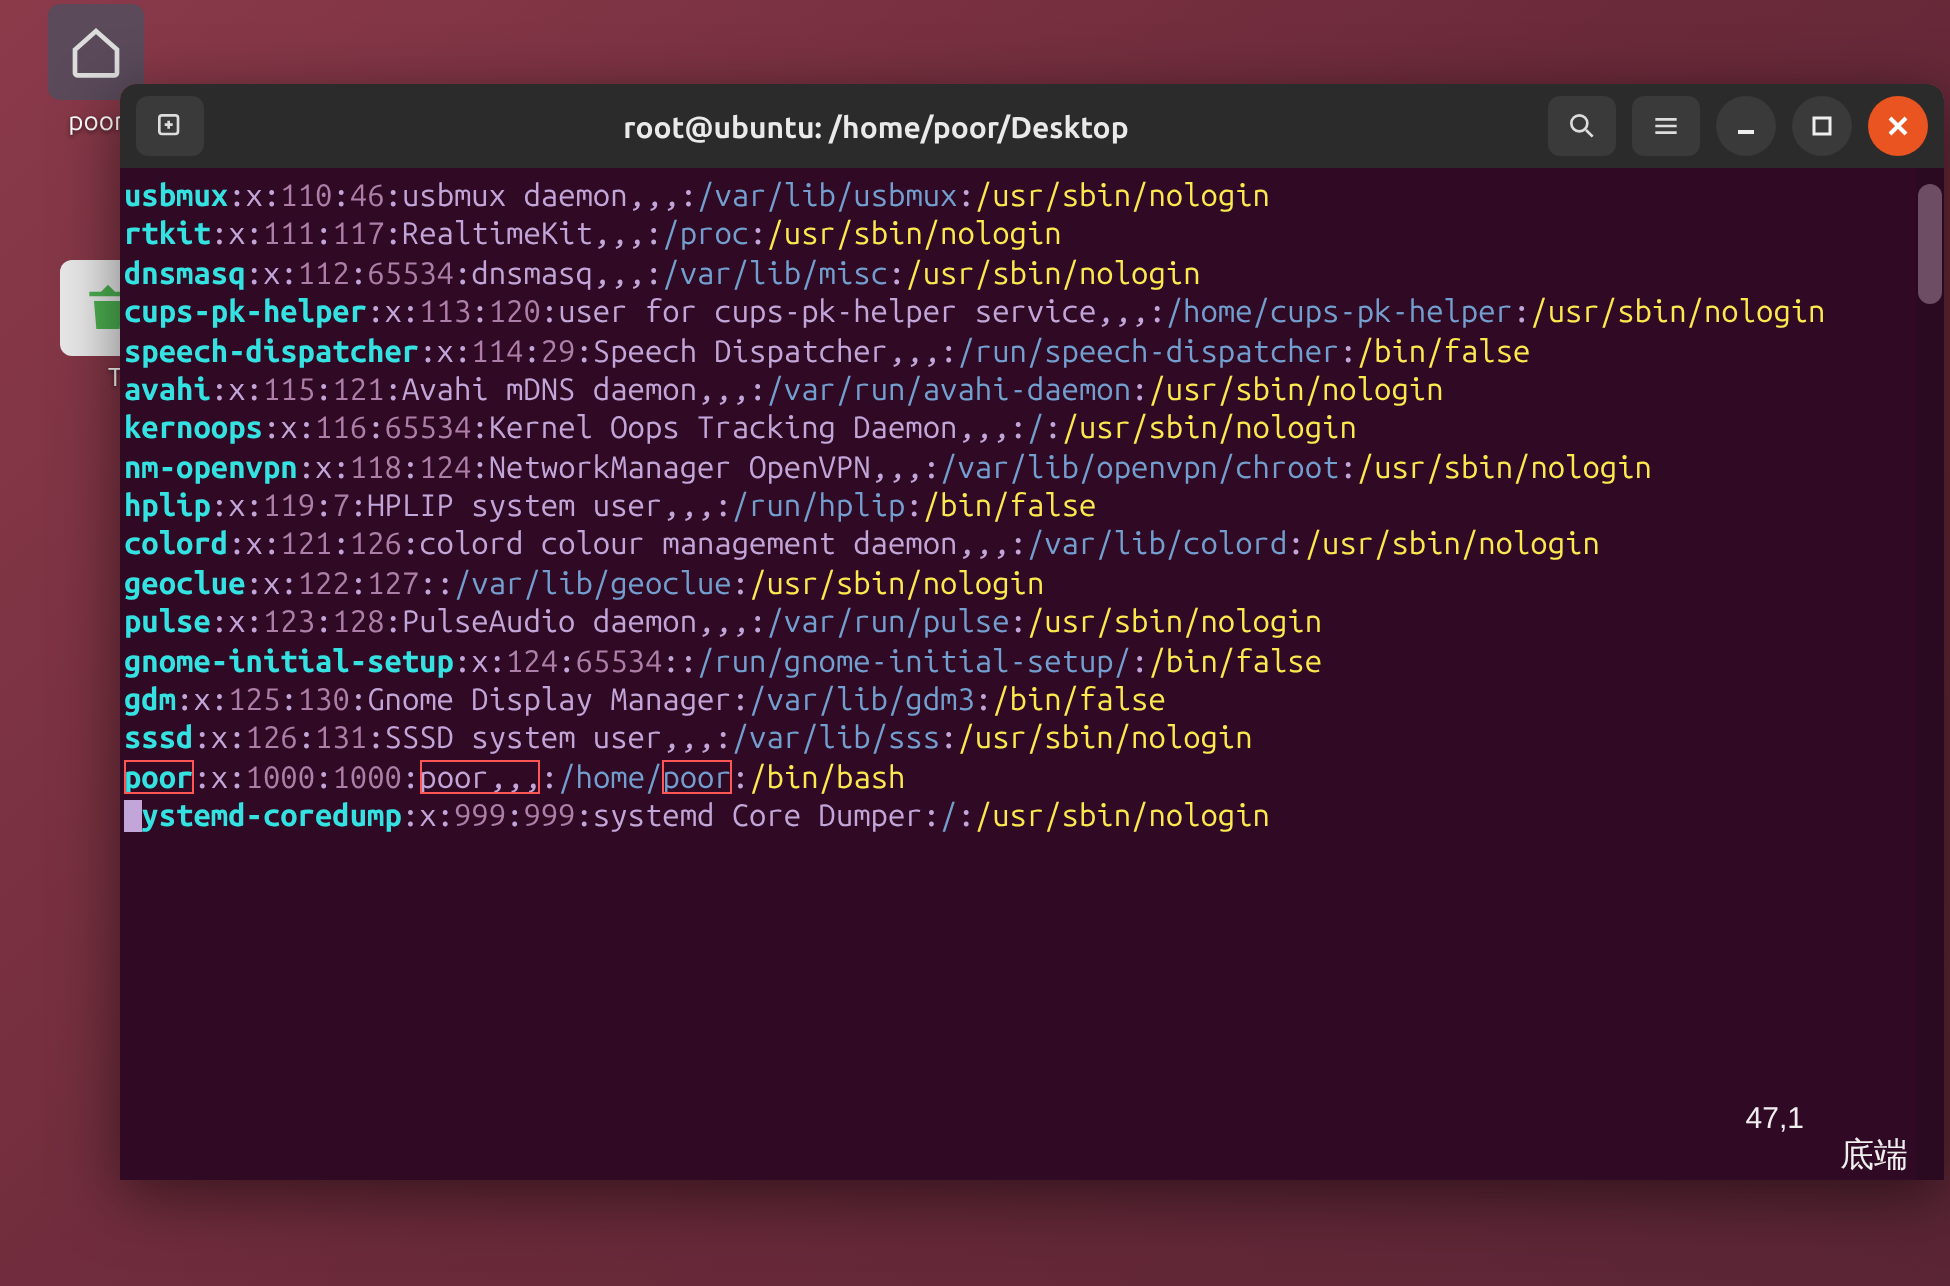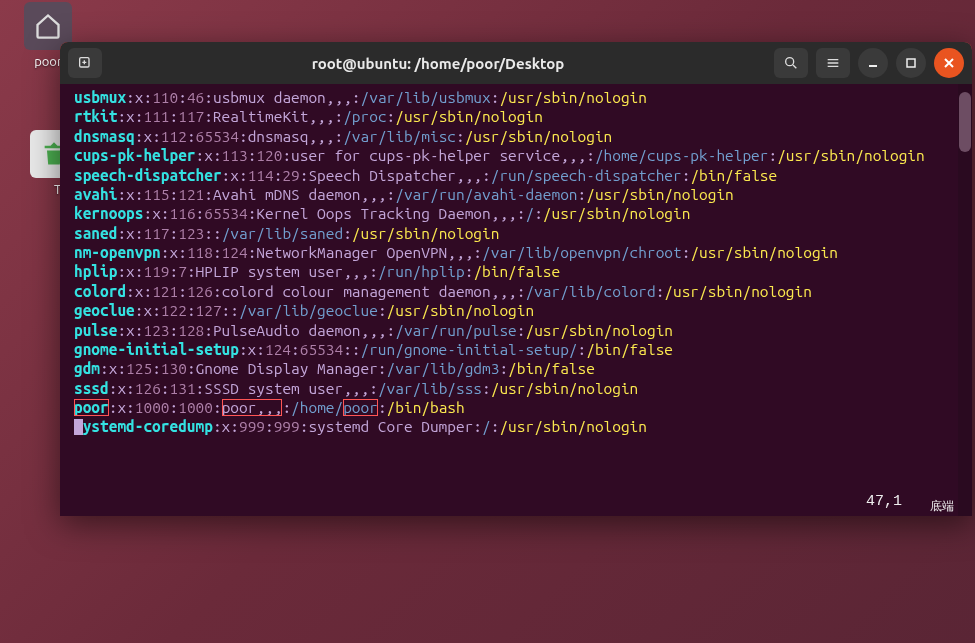--- a/index.html
+++ b/index.html
@@ -7,52 +7,52 @@
   body { background: linear-gradient(135deg, #8b3a4a 0%, #6b2a3a 50%, #5a2535 100%); position: relative; }
 
   
   .desktop-icon { position: absolute; width: 60px; display: flex; flex-direction: column; align-items: center; color: #fff; font-size: 13px; text-shadow: 0 1px 2px rgba(0,0,0,.6); }
   .desktop-icon .icon-box { width: 48px; height: 48px; border-radius: 6px; display:flex; align-items:center; justify-content:center; margin-bottom:4px; }
   .folder-icon { background: #5a4a5a; }
   .trash-icon { background: #e8e8e8; }
   .desktop-icon svg { width: 28px; height: 28px; }
 
   
-  .window { position: absolute; left: 60px; top: 42px; width: 912px; height: 474px; background: #ef4444; border-radius: 8px 8px 0 0; box-shadow: 0 8px 32px rgba(0,0,0,.5); display:flex; flex-direction:column; overflow:hidden; }
+  .window { position: absolute; left: 60px; top: 42px; width: 912px; height: 548px; background: #ef4444; border-radius: 8px 8px 0 0; box-shadow: 0 8px 32px rgba(0,0,0,.5); display:flex; flex-direction:column; overflow:hidden; }
 
   .titlebar { height: 42px; background: #2b2b2b; display:flex; align-items:center; padding: 0 8px; gap:6px; }
   .tb-left { display:flex; align-items:center; gap:8px; }
   .tb-btn { width: 34px; height: 30px; border-radius:6px; background:#3a3a3a; display:flex; align-items:center; justify-content:center; color:#ddd; cursor:pointer; }
   .tb-btn svg { width:16px; height:16px; }
   .tb-title { flex:1; text-align:center; color:#eaeaea; font-weight:600; font-size:15px; }
   .tb-right { display:flex; align-items:center; gap:8px; }
   .win-btn { width:30px; height:30px; border-radius:50%; display:flex; align-items:center; justify-content:center; color:#eee; cursor:pointer; }
   .win-btn.min, .win-btn.max { background:#3a3a3a; }
   .win-btn.close { background:#e95420; }
   .win-btn svg { width:12px; height:12px; }
 
   .term-body { flex:1; background:#300a24; position:relative; font-family: "Ubuntu Mono","DejaVu Sans Mono",monospace; font-size:15.5px; line-height:1.25; padding: 4px 6px 4px 2px; color:#c3a6d9; overflow:hidden; }
   .term-lines { position:relative; }
-  .ln { white-space: pre-wrap; word-break: break-all; margin-left: 12px; }
+  .ln { white-space: pre-wrap; word-break: break-all; }
   .u { color:#34e2e2; font-weight:bold; } 
   .p { color:#c3a6d9; } 
   .n { color:#ad7fa8; } 
   .path { color:#729fcf; } 
   .shell { color:#fce94f; } 
   .sep { color:#c3a6d9; }
 
   
   .hl { outline: 1px solid #ff5555; outline-offset: -1px; }
   .cursor-block { display:inline-block; width:9px; height:16px; background:#c3a6d9; vertical-align:text-bottom; margin-right:-9px; position:relative; }
 
   .scrollbar { position:absolute; right:0; top:0; width:14px; height:100%; background:#2a0a20; }
   .scroll-thumb { position:absolute; right:1px; width:12px; background:#6d4d63; border-radius:6px; }
 
-  .status { position:absolute; bottom:4px; right:70px; color:#eee; font-family:Liberation Mono, monospace; font-size:15px; }
-  .status-cn { position:absolute; bottom:2px; right:18px; color:#eee; font-size:12px; font-family: sans-serif; }
+  .status { position:absolute; bottom:20px; right:70px; color:#eee; font-family:Liberation Sans, sans-serif; font-size:15px; }
+  .status-cn { position:absolute; bottom:2px; right:18px; color:#eee; font-size:17px; font-family: sans-serif; }
 </style>
 </head>
 <body>
 
 <div class="desktop-icon" style="left:18px; top:2px;">
   <div class="icon-box folder-icon">
     <svg viewBox="0 0 24 24" fill="none" stroke="#ddd" stroke-width="2">
         <path d="M3 11l9-8 9 8v10a1 1 0 0 1-1 1H4a1 1 0 0 1-1-1z"></path>
       </svg>
   </div>
@@ -111,21 +111,20 @@
 
   <div class="term-body">
     <div class="term-lines" id="term-lines">
         <div class="ln"><span class="u">usbmux</span><span class="sep">:</span><span class="p">x</span><span class="sep">:</span><span class="n">110</span><span class="sep">:</span><span class="n">46</span><span class="sep">:</span><span class="p">usbmux daemon,,,</span><span class="sep">:</span><span class="path">/var/lib/usbmux</span><span class="sep">:</span><span class="shell">/usr/sbin/nologin</span></div>
         <div class="ln"><span class="u">rtkit</span><span class="sep">:</span><span class="p">x</span><span class="sep">:</span><span class="n">111</span><span class="sep">:</span><span class="n">117</span><span class="sep">:</span><span class="p">RealtimeKit,,,</span><span class="sep">:</span><span class="path">/proc</span><span class="sep">:</span><span class="shell">/usr/sbin/nologin</span></div>
         <div class="ln"><span class="u">dnsmasq</span><span class="sep">:</span><span class="p">x</span><span class="sep">:</span><span class="n">112</span><span class="sep">:</span><span class="n">65534</span><span class="sep">:</span><span class="p">dnsmasq,,,</span><span class="sep">:</span><span class="path">/var/lib/misc</span><span class="sep">:</span><span class="shell">/usr/sbin/nologin</span></div>
         <div class="ln"><span class="u">cups-pk-helper</span><span class="sep">:</span><span class="p">x</span><span class="sep">:</span><span class="n">113</span><span class="sep">:</span><span class="n">120</span><span class="sep">:</span><span class="p">user for cups-pk-helper service,,,</span><span class="sep">:</span><span class="path">/home/cups-pk-helper</span><span class="sep">:</span><span class="shell">/usr/sbin/nologin</span></div>
         <div class="ln"><span class="u">speech-dispatcher</span><span class="sep">:</span><span class="p">x</span><span class="sep">:</span><span class="n">114</span><span class="sep">:</span><span class="n">29</span><span class="sep">:</span><span class="p">Speech Dispatcher,,,</span><span class="sep">:</span><span class="path">/run/speech-dispatcher</span><span class="sep">:</span><span class="shell">/bin/false</span></div>
         <div class="ln"><span class="u">avahi</span><span class="sep">:</span><span class="p">x</span><span class="sep">:</span><span class="n">115</span><span class="sep">:</span><span class="n">121</span><span class="sep">:</span><span class="p">Avahi mDNS daemon,,,</span><span class="sep">:</span><span class="path">/var/run/avahi-daemon</span><span class="sep">:</span><span class="shell">/usr/sbin/nologin</span></div>
         <div class="ln"><span class="u">kernoops</span><span class="sep">:</span><span class="p">x</span><span class="sep">:</span><span class="n">116</span><span class="sep">:</span><span class="n">65534</span><span class="sep">:</span><span class="p">Kernel Oops Tracking Daemon,,,</span><span class="sep">:</span><span class="path">/</span><span class="sep">:</span><span class="shell">/usr/sbin/nologin</span></div>
-        <div class="ln"><span class="u">saned</span><span class="sep">:</span><span class="p">x</span><span class="sep">:</span><span class="n">117</span><span class="sep">:</span><span class="n">123</span><span class="sep">:</span><span class="p"></span><span class="sep">:</span><span class="path">/var/lib/saned</span><span class="sep">:</span><span class="shell">/usr/sbin/nologin</span></div>
         <div class="ln"><span class="u">nm-openvpn</span><span class="sep">:</span><span class="p">x</span><span class="sep">:</span><span class="n">118</span><span class="sep">:</span><span class="n">124</span><span class="sep">:</span><span class="p">NetworkManager OpenVPN,,,</span><span class="sep">:</span><span class="path">/var/lib/openvpn/chroot</span><span class="sep">:</span><span class="shell">/usr/sbin/nologin</span></div>
         <div class="ln"><span class="u">hplip</span><span class="sep">:</span><span class="p">x</span><span class="sep">:</span><span class="n">119</span><span class="sep">:</span><span class="n">7</span><span class="sep">:</span><span class="p">HPLIP system user,,,</span><span class="sep">:</span><span class="path">/run/hplip</span><span class="sep">:</span><span class="shell">/bin/false</span></div>
         <div class="ln"><span class="u">colord</span><span class="sep">:</span><span class="p">x</span><span class="sep">:</span><span class="n">121</span><span class="sep">:</span><span class="n">126</span><span class="sep">:</span><span class="p">colord colour management daemon,,,</span><span class="sep">:</span><span class="path">/var/lib/colord</span><span class="sep">:</span><span class="shell">/usr/sbin/nologin</span></div>
         <div class="ln"><span class="u">geoclue</span><span class="sep">:</span><span class="p">x</span><span class="sep">:</span><span class="n">122</span><span class="sep">:</span><span class="n">127</span><span class="sep">:</span><span class="p"></span><span class="sep">:</span><span class="path">/var/lib/geoclue</span><span class="sep">:</span><span class="shell">/usr/sbin/nologin</span></div>
         <div class="ln"><span class="u">pulse</span><span class="sep">:</span><span class="p">x</span><span class="sep">:</span><span class="n">123</span><span class="sep">:</span><span class="n">128</span><span class="sep">:</span><span class="p">PulseAudio daemon,,,</span><span class="sep">:</span><span class="path">/var/run/pulse</span><span class="sep">:</span><span class="shell">/usr/sbin/nologin</span></div>
         <div class="ln"><span class="u">gnome-initial-setup</span><span class="sep">:</span><span class="p">x</span><span class="sep">:</span><span class="n">124</span><span class="sep">:</span><span class="n">65534</span><span class="sep">:</span><span class="p"></span><span class="sep">:</span><span class="path">/run/gnome-initial-setup/</span><span class="sep">:</span><span class="shell">/bin/false</span></div>
         <div class="ln"><span class="u">gdm</span><span class="sep">:</span><span class="p">x</span><span class="sep">:</span><span class="n">125</span><span class="sep">:</span><span class="n">130</span><span class="sep">:</span><span class="p">Gnome Display Manager</span><span class="sep">:</span><span class="path">/var/lib/gdm3</span><span class="sep">:</span><span class="shell">/bin/false</span></div>
         <div class="ln"><span class="u">sssd</span><span class="sep">:</span><span class="p">x</span><span class="sep">:</span><span class="n">126</span><span class="sep">:</span><span class="n">131</span><span class="sep">:</span><span class="p">SSSD system user,,,</span><span class="sep">:</span><span class="path">/var/lib/sss</span><span class="sep">:</span><span class="shell">/usr/sbin/nologin</span></div>
         <div class="ln"><span class="u hl">poor</span><span class="sep">:</span><span class="p">x</span><span class="sep">:</span><span class="n">1000</span><span class="sep">:</span><span class="n">1000</span><span class="sep">:</span><span class="p hl">poor,,,</span><span class="sep">:</span><span class="path">/home/</span><span class="path hl">poor</span><span class="sep">:</span><span class="shell">/bin/bash</span></div>
         <div class="ln"><span class="u"><span class="cursor-block"></span>systemd-coredump</span><span class="sep">:</span><span class="p">x</span><span class="sep">:</span><span class="n">999</span><span class="sep">:</span><span class="n">999</span><span class="sep">:</span><span class="p">systemd Core Dumper</span><span class="sep">:</span><span class="path">/</span><span class="sep">:</span><span class="shell">/usr/sbin/nologin</span></div>

